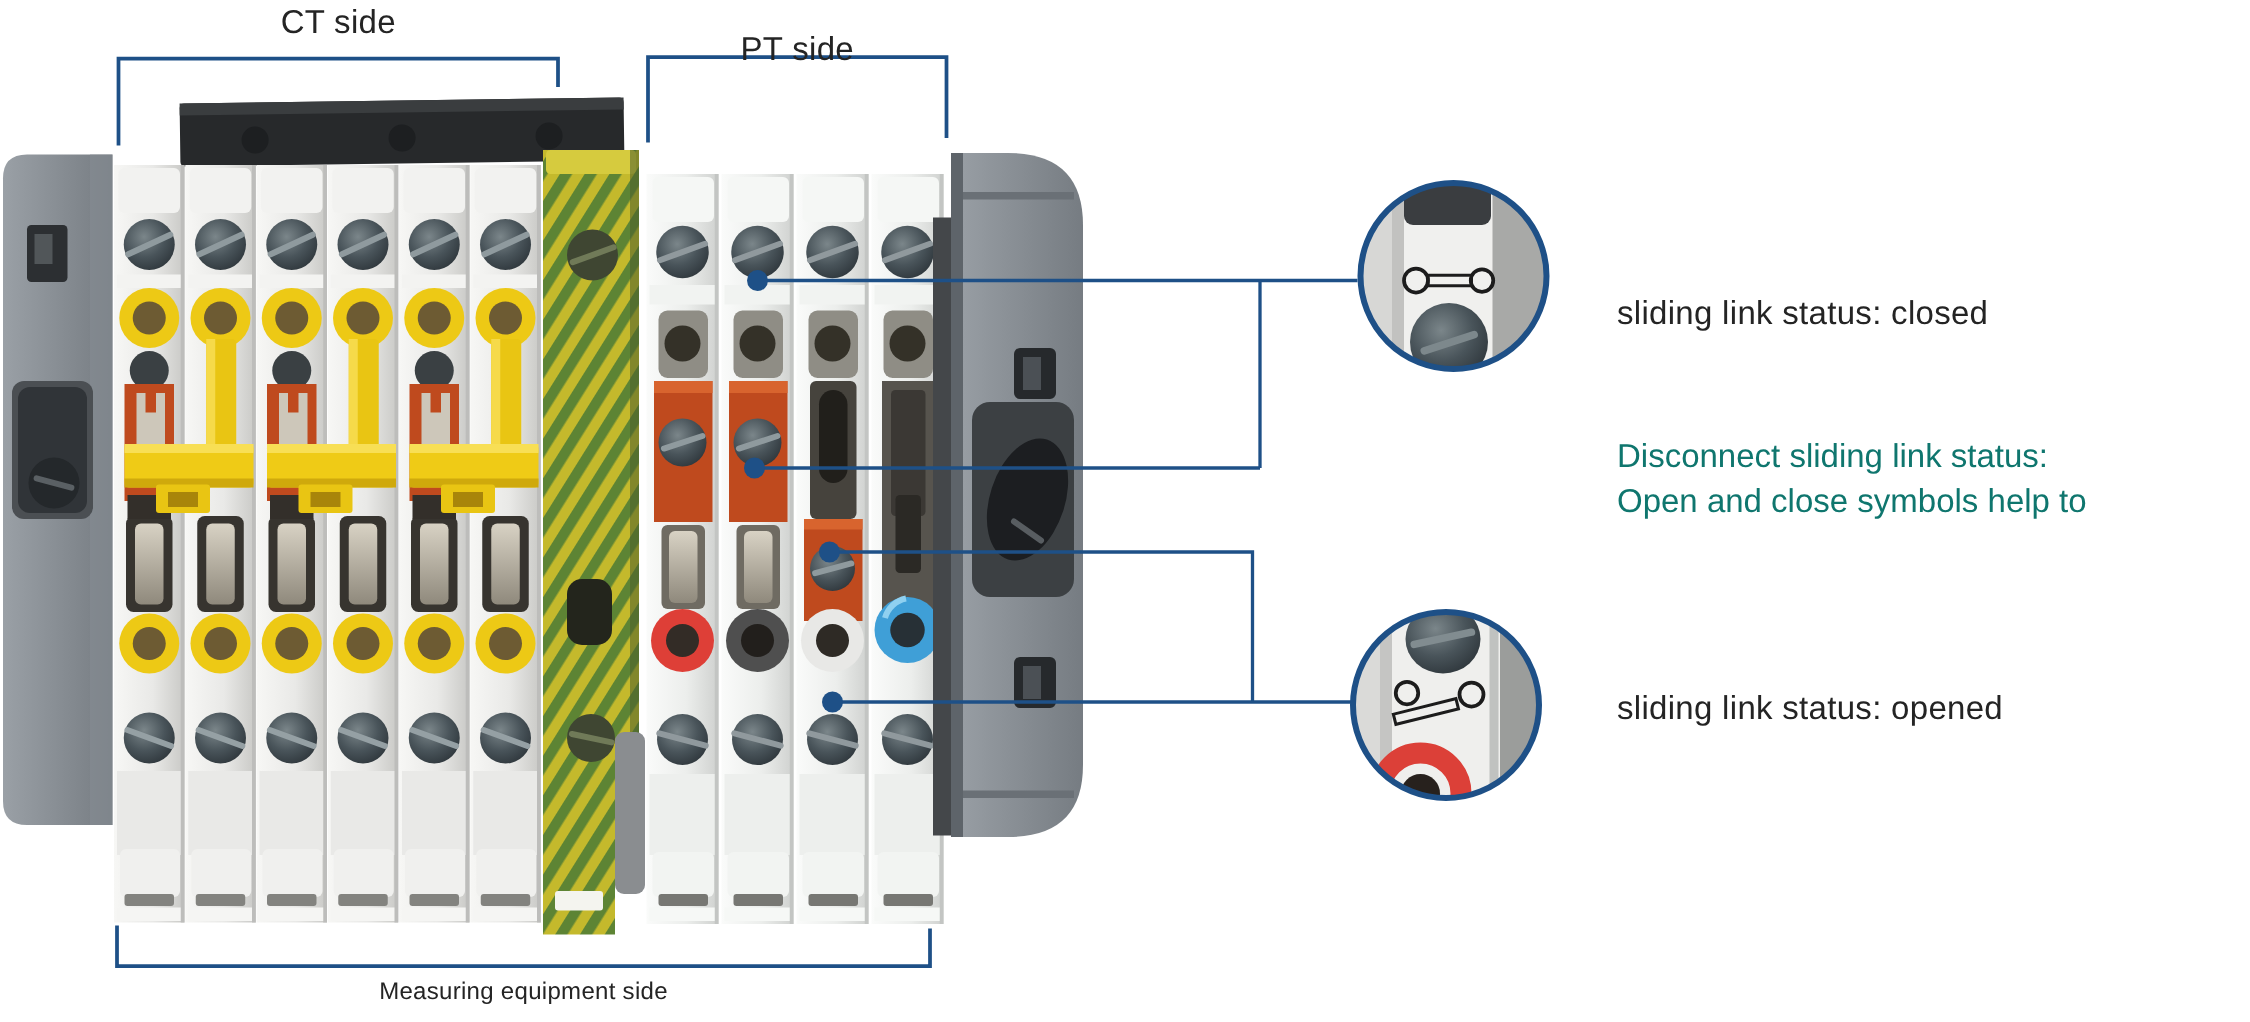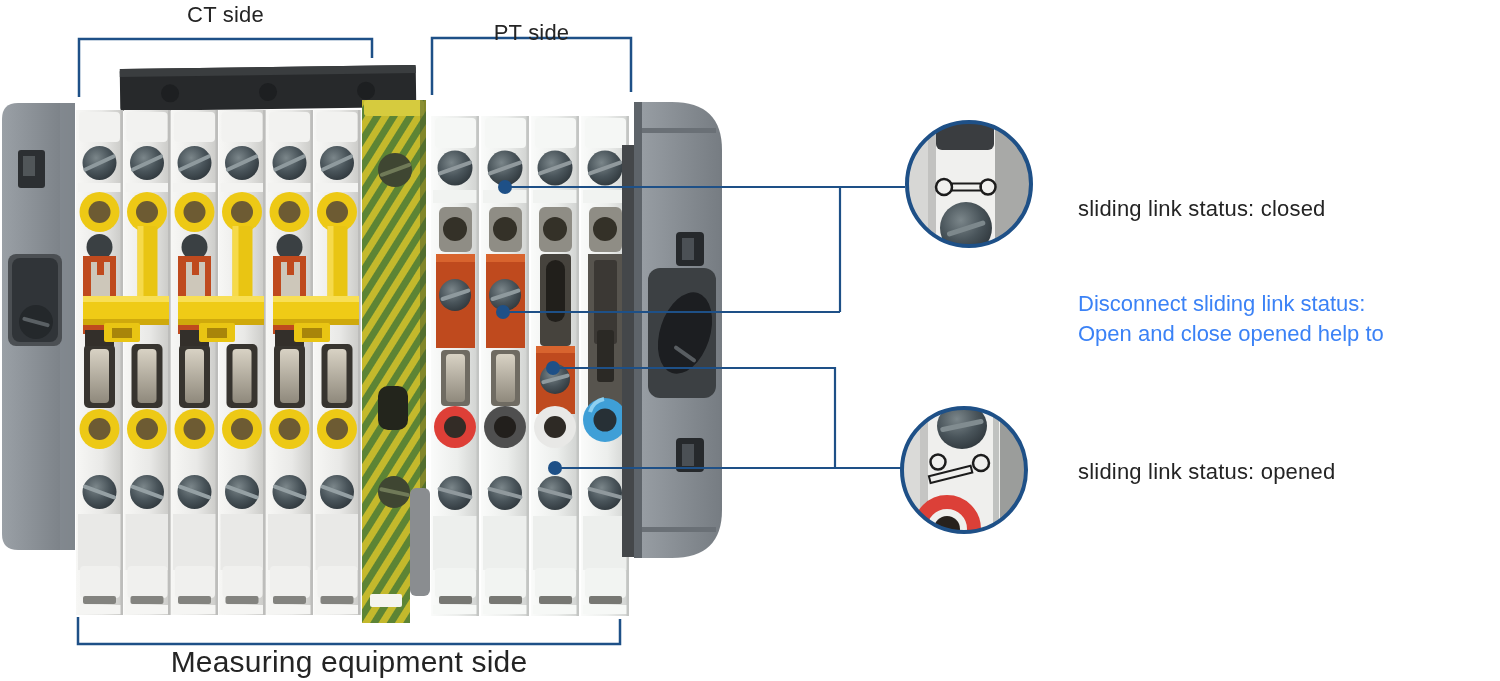--- a/index.html
+++ b/index.html
@@ -1,22 +1,22 @@
 <!DOCTYPE html>
 <html><head>
 <meta charset="utf-8">
 <style>
   html,body{margin:0;padding:0;background:#ffffff;}
   .canvas{position:relative;width:1500px;height:681px;background:#ffffff;overflow:hidden;
           font-family:"Liberation Sans",sans-serif;color:#242424;}
   .photo-svg{position:absolute;left:0;top:0;}
   .lbl{position:absolute;font-size:22px;line-height:26px;color:#242424;letter-spacing:.2px;}
   .lbl.center{text-align:center;}
-  .disc{position:absolute;left:1078px;top:289px;font-size:22px;line-height:30px;color:#3b82f6;}
-  .measuring{font-size:30px;}
+  .disc{position:absolute;left:1078px;top:289px;font-size:22px;line-height:30px;color:#0f766e;}
+  .measuring{font-size:16px;}
 </style>
 </head>
 <body>
 
 <div class="canvas">
 
 <svg class="photo-svg" width="1500" height="681" viewBox="0 0 1500 681">
   <defs>
     <linearGradient id="blockGrad" x1="0" y1="0" x2="1" y2="0">
       <stop offset="0" stop-color="#f7f7f5"></stop>
@@ -300,20 +300,20 @@
 </svg>
 
 <div class="lbl center" style="left:79px;top:2px;width:293px;">CT side</div>
 
 <div class="lbl center" style="left:432px;top:20px;width:199px;">PT side</div>
 
 <div class="lbl" style="left:1078px;top:176px;margin-top:20px;">sliding link status: closed</div>
 
 <div class="disc">
   <div>Disconnect sliding link status:</div>
-  <div>Open and close opened help to</div>
+  <div>Open and close symbols help to</div>
 </div>
 
 <div class="lbl" style="left:1078px;top:459px;text-align:right;">sliding link status: opened</div>
 
 <div class="lbl center measuring" style="left:78px;top:649px;width:542px;">Measuring equipment side</div>
 
 </div>
 
 </body></html>

